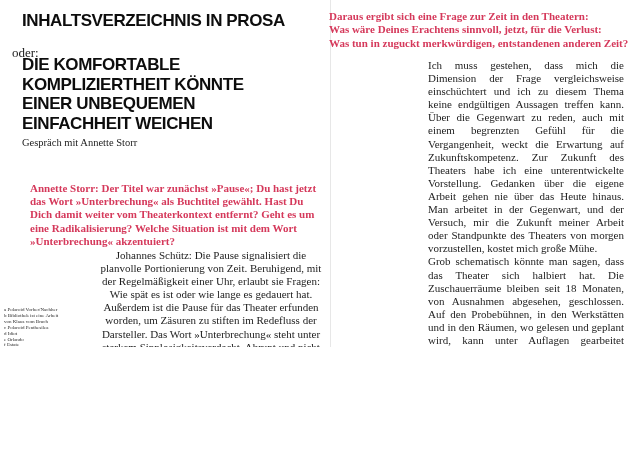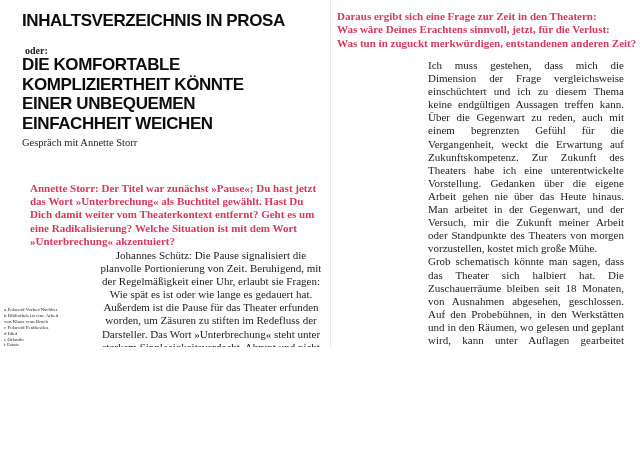--- a/index.html
+++ b/index.html
@@ -7,34 +7,34 @@
     position:relative;width:640px;height:347px;background:#ffffff;
     font-family:"Liberation Serif",serif;color:#1c1c1c;overflow:hidden;
   }
   .gutter{position:absolute;left:330px;top:0;width:1px;height:452px;background:#e7e7e7;}
   
   .kicker{
     position:absolute;left:22px;top:11px;
     font-family:"Liberation Sans",sans-serif;font-weight:700;font-size:17px;
     letter-spacing:-0.4px;color:#0d0d0d;white-space:nowrap;
   }
-  .oder{position:absolute;left:25px;top:45px;font-size:10px;color:#222;font-weight:bold;}
+  .oder{position:absolute;left:12px;top:45px;font-size:13px;color:#222;}
   .big-title{
     position:absolute;left:22px;top:55px;
     font-family:"Liberation Sans",sans-serif;font-weight:700;font-size:17px;
     line-height:19.5px;letter-spacing:-0.4px;color:#0d0d0d;
   }
   .byline{position:absolute;left:22px;top:137px;font-size:10.5px;color:#222;}
   
   .question-left{
     position:absolute;left:22px;top:182px;width:292px;
     font-size:11px;line-height:13.2px;font-weight:700;color:#d5395b;margin-left:8px;
   }
   .question-right{
-    position:absolute;left:337px;top:10px;
+    position:absolute;left:329px;top:10px;
     font-size:11px;line-height:13.3px;font-weight:700;color:#d5395b;white-space:nowrap;
   }
   
   .answer-left{
     position:absolute;left:97px;top:249px;width:228px;
     font-size:11px;line-height:13.1px;color:#1c1c1c;text-align:center;
   }
   .body-right{
     position:absolute;left:428px;top:59px;width:196px;
     font-size:11px;line-height:13.1px;color:#1c1c1c;text-align:justify;

